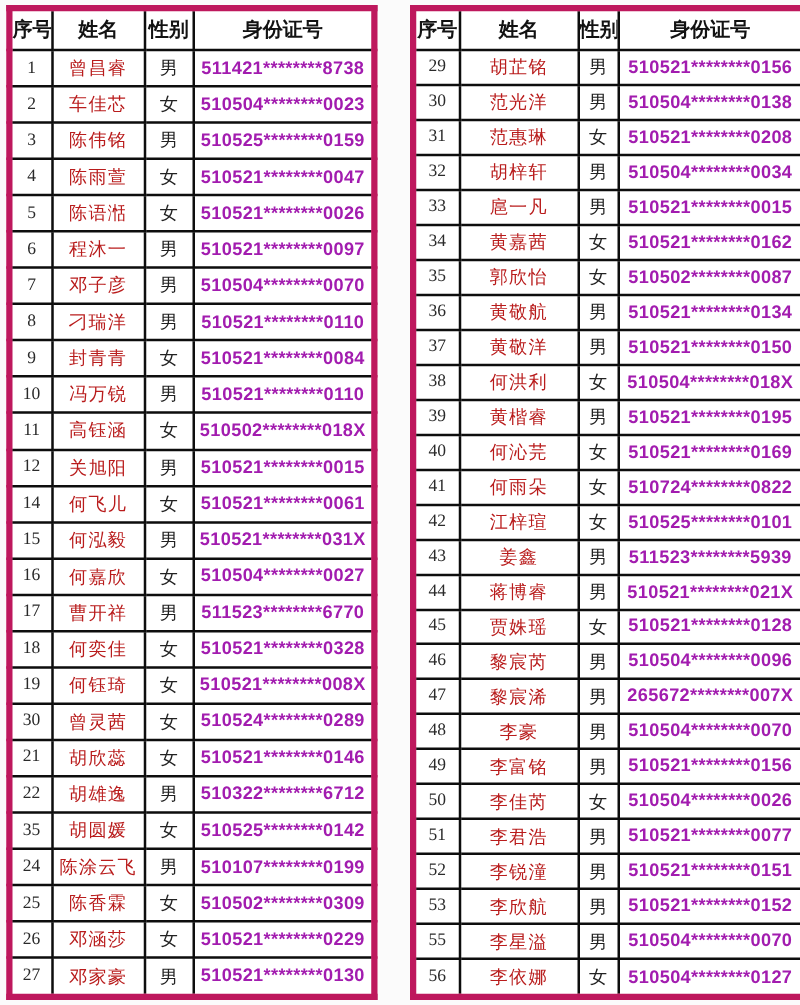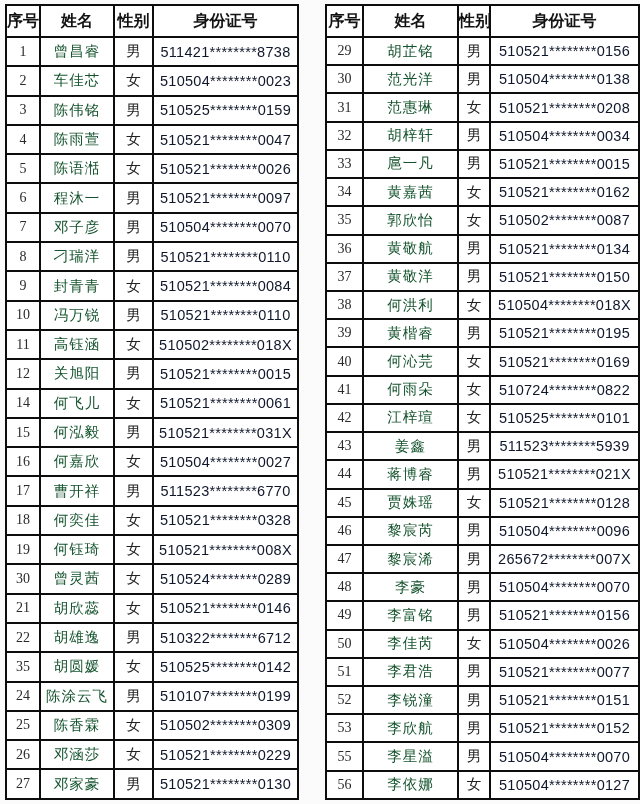--- a/index.html
+++ b/index.html
@@ -17,21 +17,21 @@
     width: 640px;
     height: 804px;
     padding: 4px 4px 4px 5px;
     display: flex;
     align-items: flex-start;
   }
   table.roster {
     border-collapse: collapse;
     table-layout: fixed;
     background: #ffffff;
-    border: 1px solid #be185d;
+    border: 5px solid #be185d;
     height: 796px;
   }
   table.roster-left  { width: 292px; }
   table.roster-right { width: 313px; margin-left: 26px; }
   .roster th, .roster td {
     border: 2px solid #0d0d0d;
     text-align: center;
     vertical-align: middle;
     padding: 0;
     overflow: hidden;
@@ -42,32 +42,32 @@
     font-size: 16px;
     font-weight: bold;
     color: #121212;
   }
   .num-cell {
     font-size: 14px;
     color: #2a2a2a;
   }
   .name-cell {
     font-size: 14.5px;
-    color: #14532d;
+    color: #b91c1c;
     letter-spacing: 1px;
   }
   .gender-cell {
     font-size: 14.5px;
     color: #222222;
   }
   .id-cell {
     font-family: "Liberation Sans", "DejaVu Sans", sans-serif;
-    font-weight: 400;
+    font-weight: 700;
     font-size: 14.5px;
-    color: #0f172a;
+    color: #a21caf;
     letter-spacing: 0.3px;
   }
 </style>
 </head>
 <body>
 
 <div class="page">
 
   <table class="roster roster-left">
     <colgroup>

